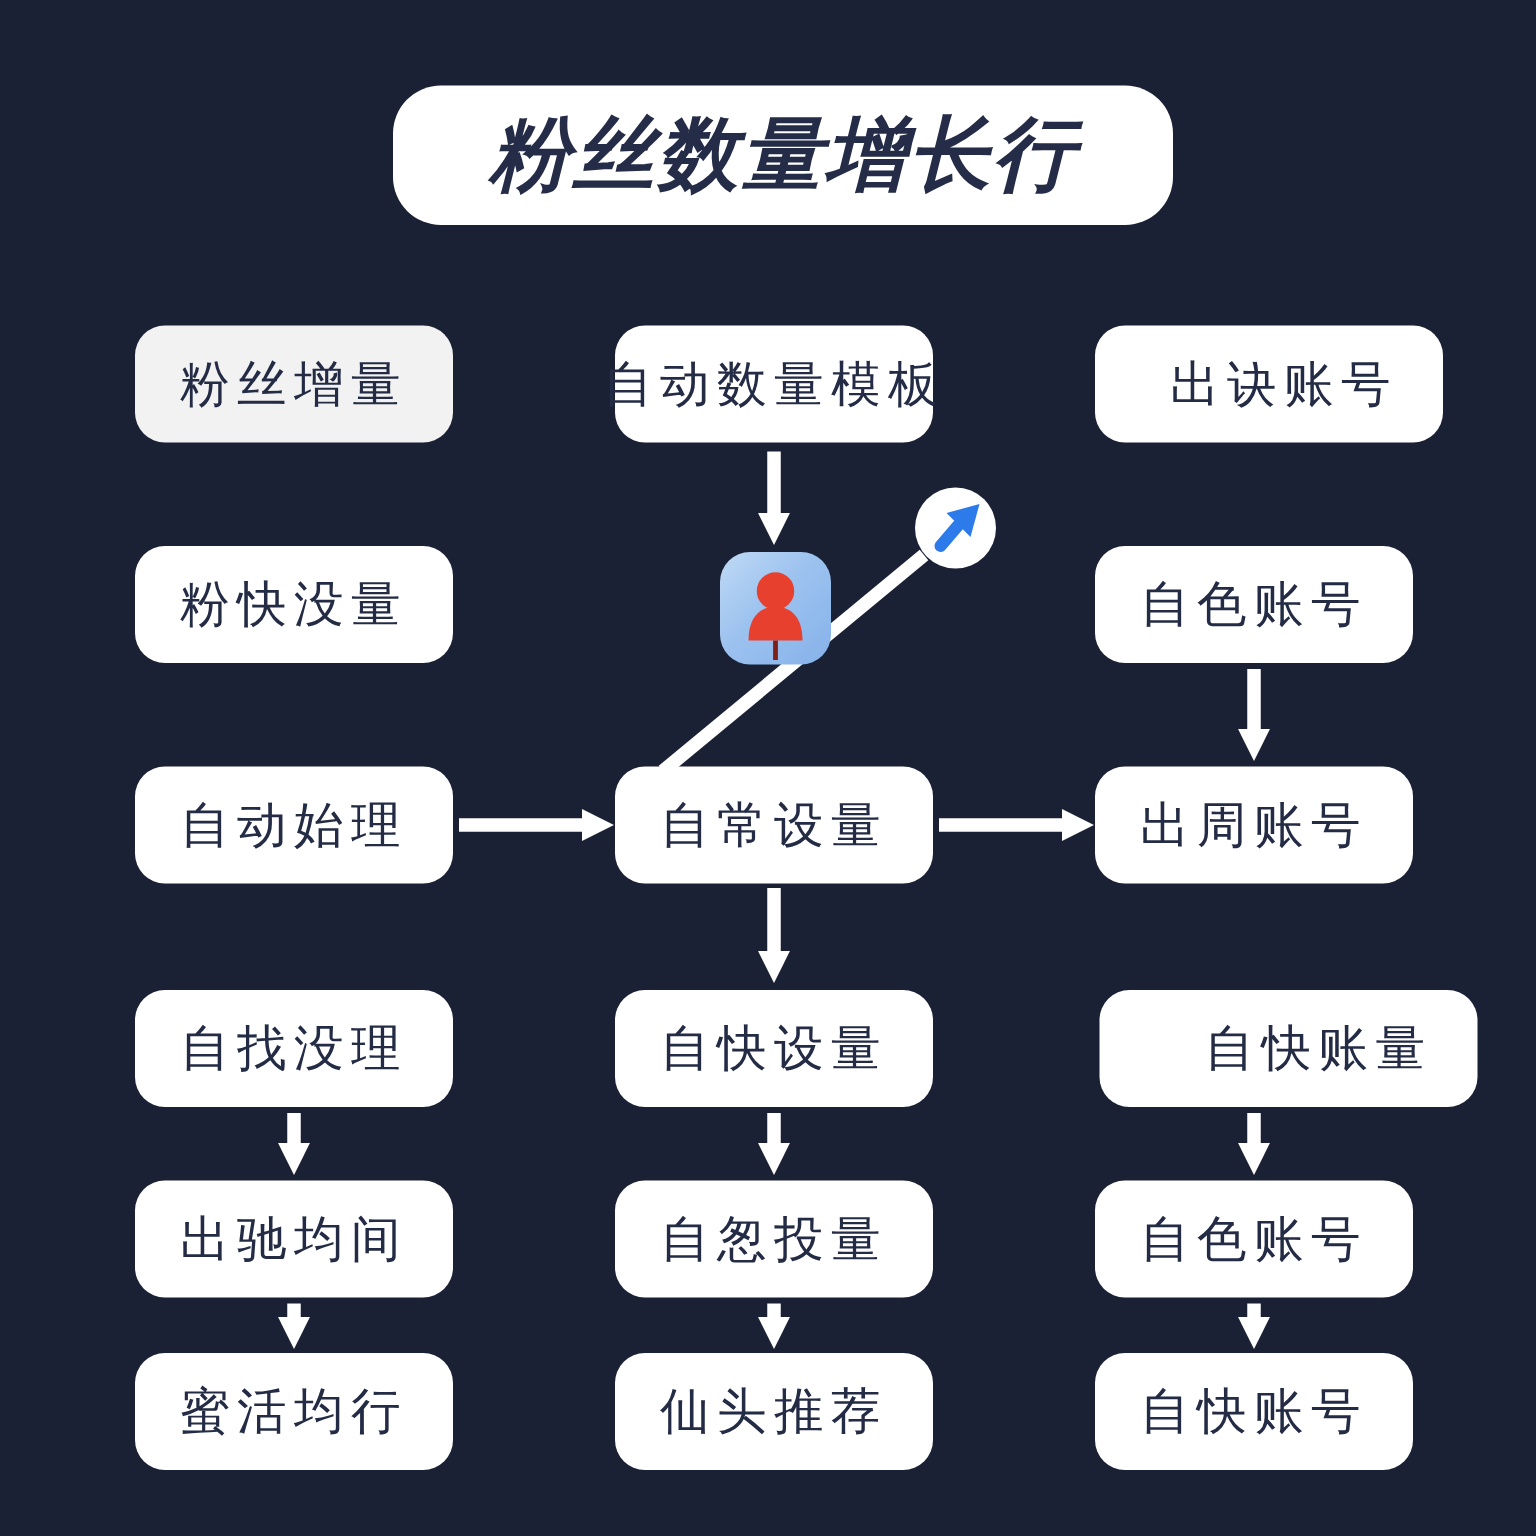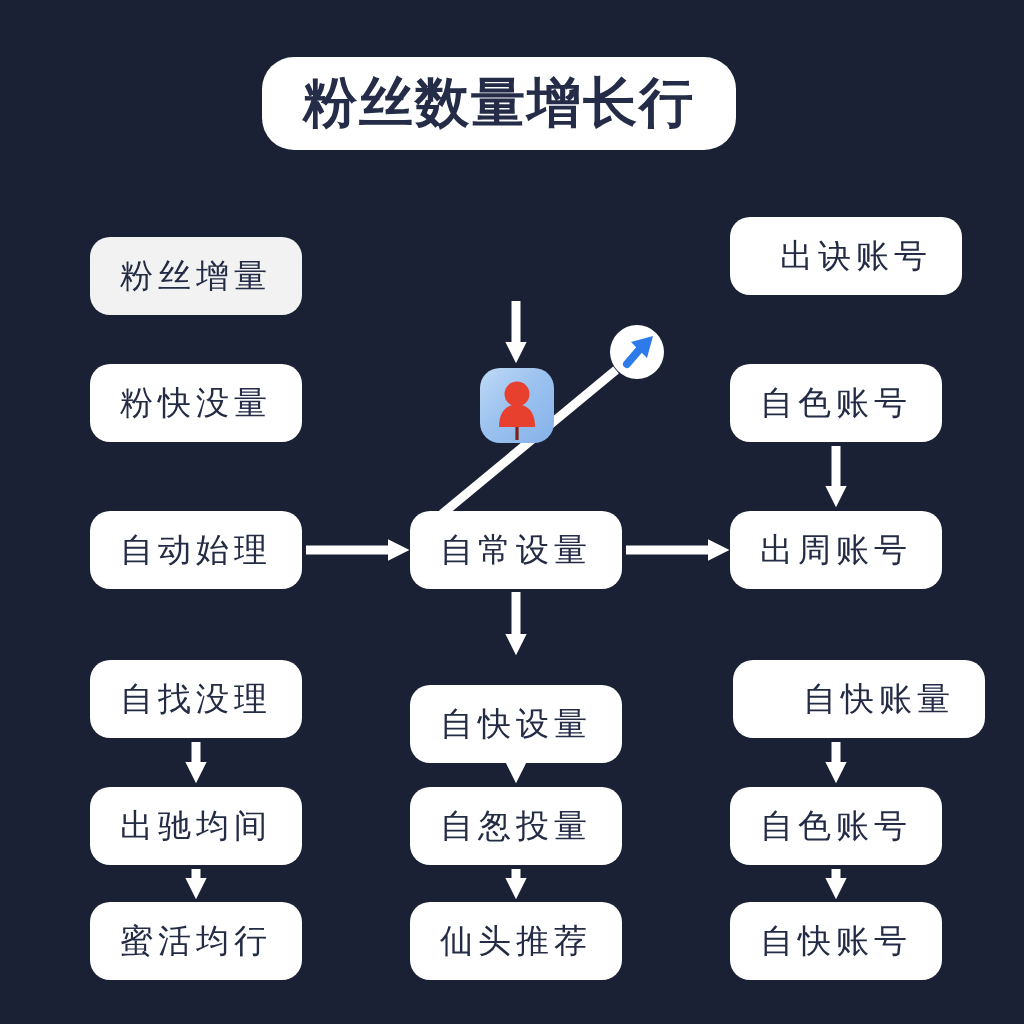--- a/index.html
+++ b/index.html
@@ -5,37 +5,38 @@
   html,body{margin:0;padding:0;}
   body{
     width:1024px;height:1024px;
     background:#1b2134;
     font-family:"Liberation Sans","DejaVu Sans",sans-serif;
     overflow:hidden;
   }
   .canvas{position:relative;width:1024px;height:1024px;background:#1b2134;}
   .edges{position:absolute;left:0;top:0;z-index:1;}
   .title-box{
-    position:absolute;left:262px;top:57px;width:474px;height:93px;
+    position:absolute;left:262px;top:57px;width:520px;height:93px;
     background:#ffffff;border-radius:32px;
     display:flex;align-items:center;justify-content:center;
     z-index:2;
+    font-style:italic;
   }
   .title-box .title-text{
     font-size:54px;font-weight:800;color:#242c47;letter-spacing:2px;
     white-space:nowrap;
   }
   .node{
     position:absolute;width:212px;height:78px;
     background:#ffffff;border-radius:20px;
     display:flex;align-items:center;justify-content:center;
     font-size:33px;color:#232b45;letter-spacing:5px;
     z-index:2;white-space:nowrap;
   }
-  .node.muted{background:#f2f2f2;margin-top:20px;}
+  .node.muted{background:#f2f2f2;}
   .app-icon{
     position:absolute;left:480px;top:368px;width:74px;height:75px;
     border-radius:20px;
     background:linear-gradient(135deg,#bfdaf5 0%,#9cc2ef 45%,#86b2ea 100%);
     z-index:2;
     display:flex;align-items:center;justify-content:center;
   }
 </style>
 </head>
 <body>
@@ -81,22 +82,23 @@
     <span class="title-text">粉丝数量增长行</span>
   </div>
 
   <div class="node muted" style="left:90px;top:217px;">粉丝增量</div>
   <div class="node" style="left:90px;top:511px;">自动始理</div>
   <div class="node" style="left:90px;top:364px;">粉快没量</div>
   <div class="node" style="left:90px;top:660px;">自找没理</div>
   <div class="node" style="left:90px;top:787px;">出驰均间</div>
   <div class="node" style="left:90px;top:902px;">蜜活均行</div>
 
+  <div class="node" style="left:410px;top:217px;">自动数量模板</div>
   <div class="node" style="left:410px;top:511px;">自常设量</div>
-  <div class="node" style="left:410px;top:660px;margin-top:25px;">自快设量</div>
+  <div class="node" style="left:410px;top:660px;">自快设量</div>
   <div class="node" style="left:410px;top:787px;">自怱投量</div>
   <div class="node" style="left:410px;top:902px;">仙头推荐</div>
 
   <div class="node" style="left:730px;top:217px;padding-left:20px;">出诀账号</div>
   <div class="node" style="left:730px;top:364px;">自色账号</div>
   <div class="node" style="left:730px;top:511px;">出周账号</div>
   <div class="node" style="left:733px;top:660px;padding-left:40px;">自快账量</div>
   <div class="node" style="left:730px;top:787px;">自色账号</div>
   <div class="node" style="left:730px;top:902px;">自快账号</div>
 

